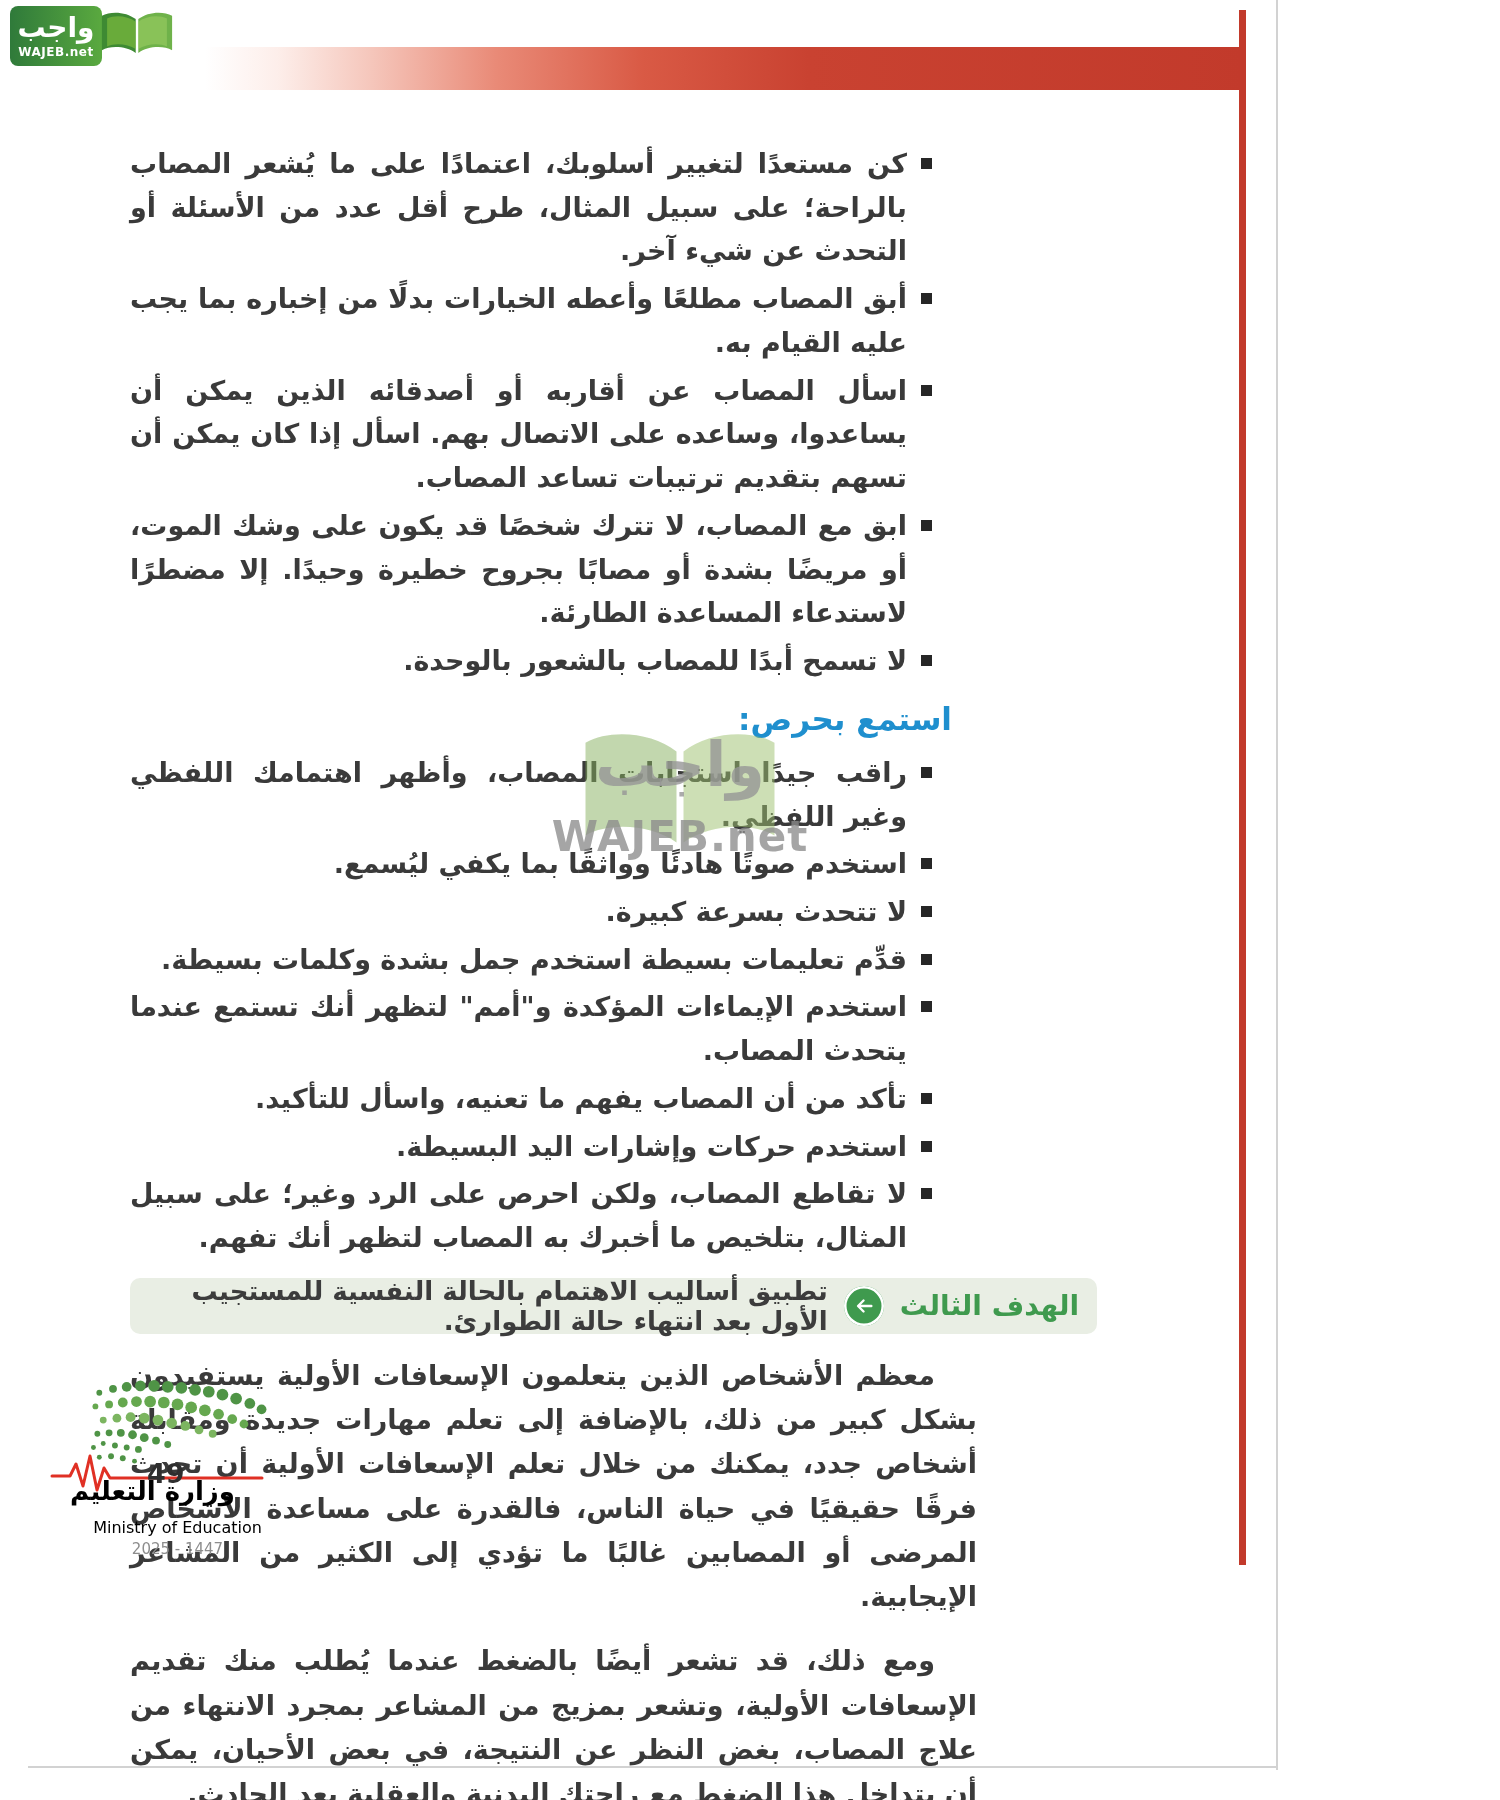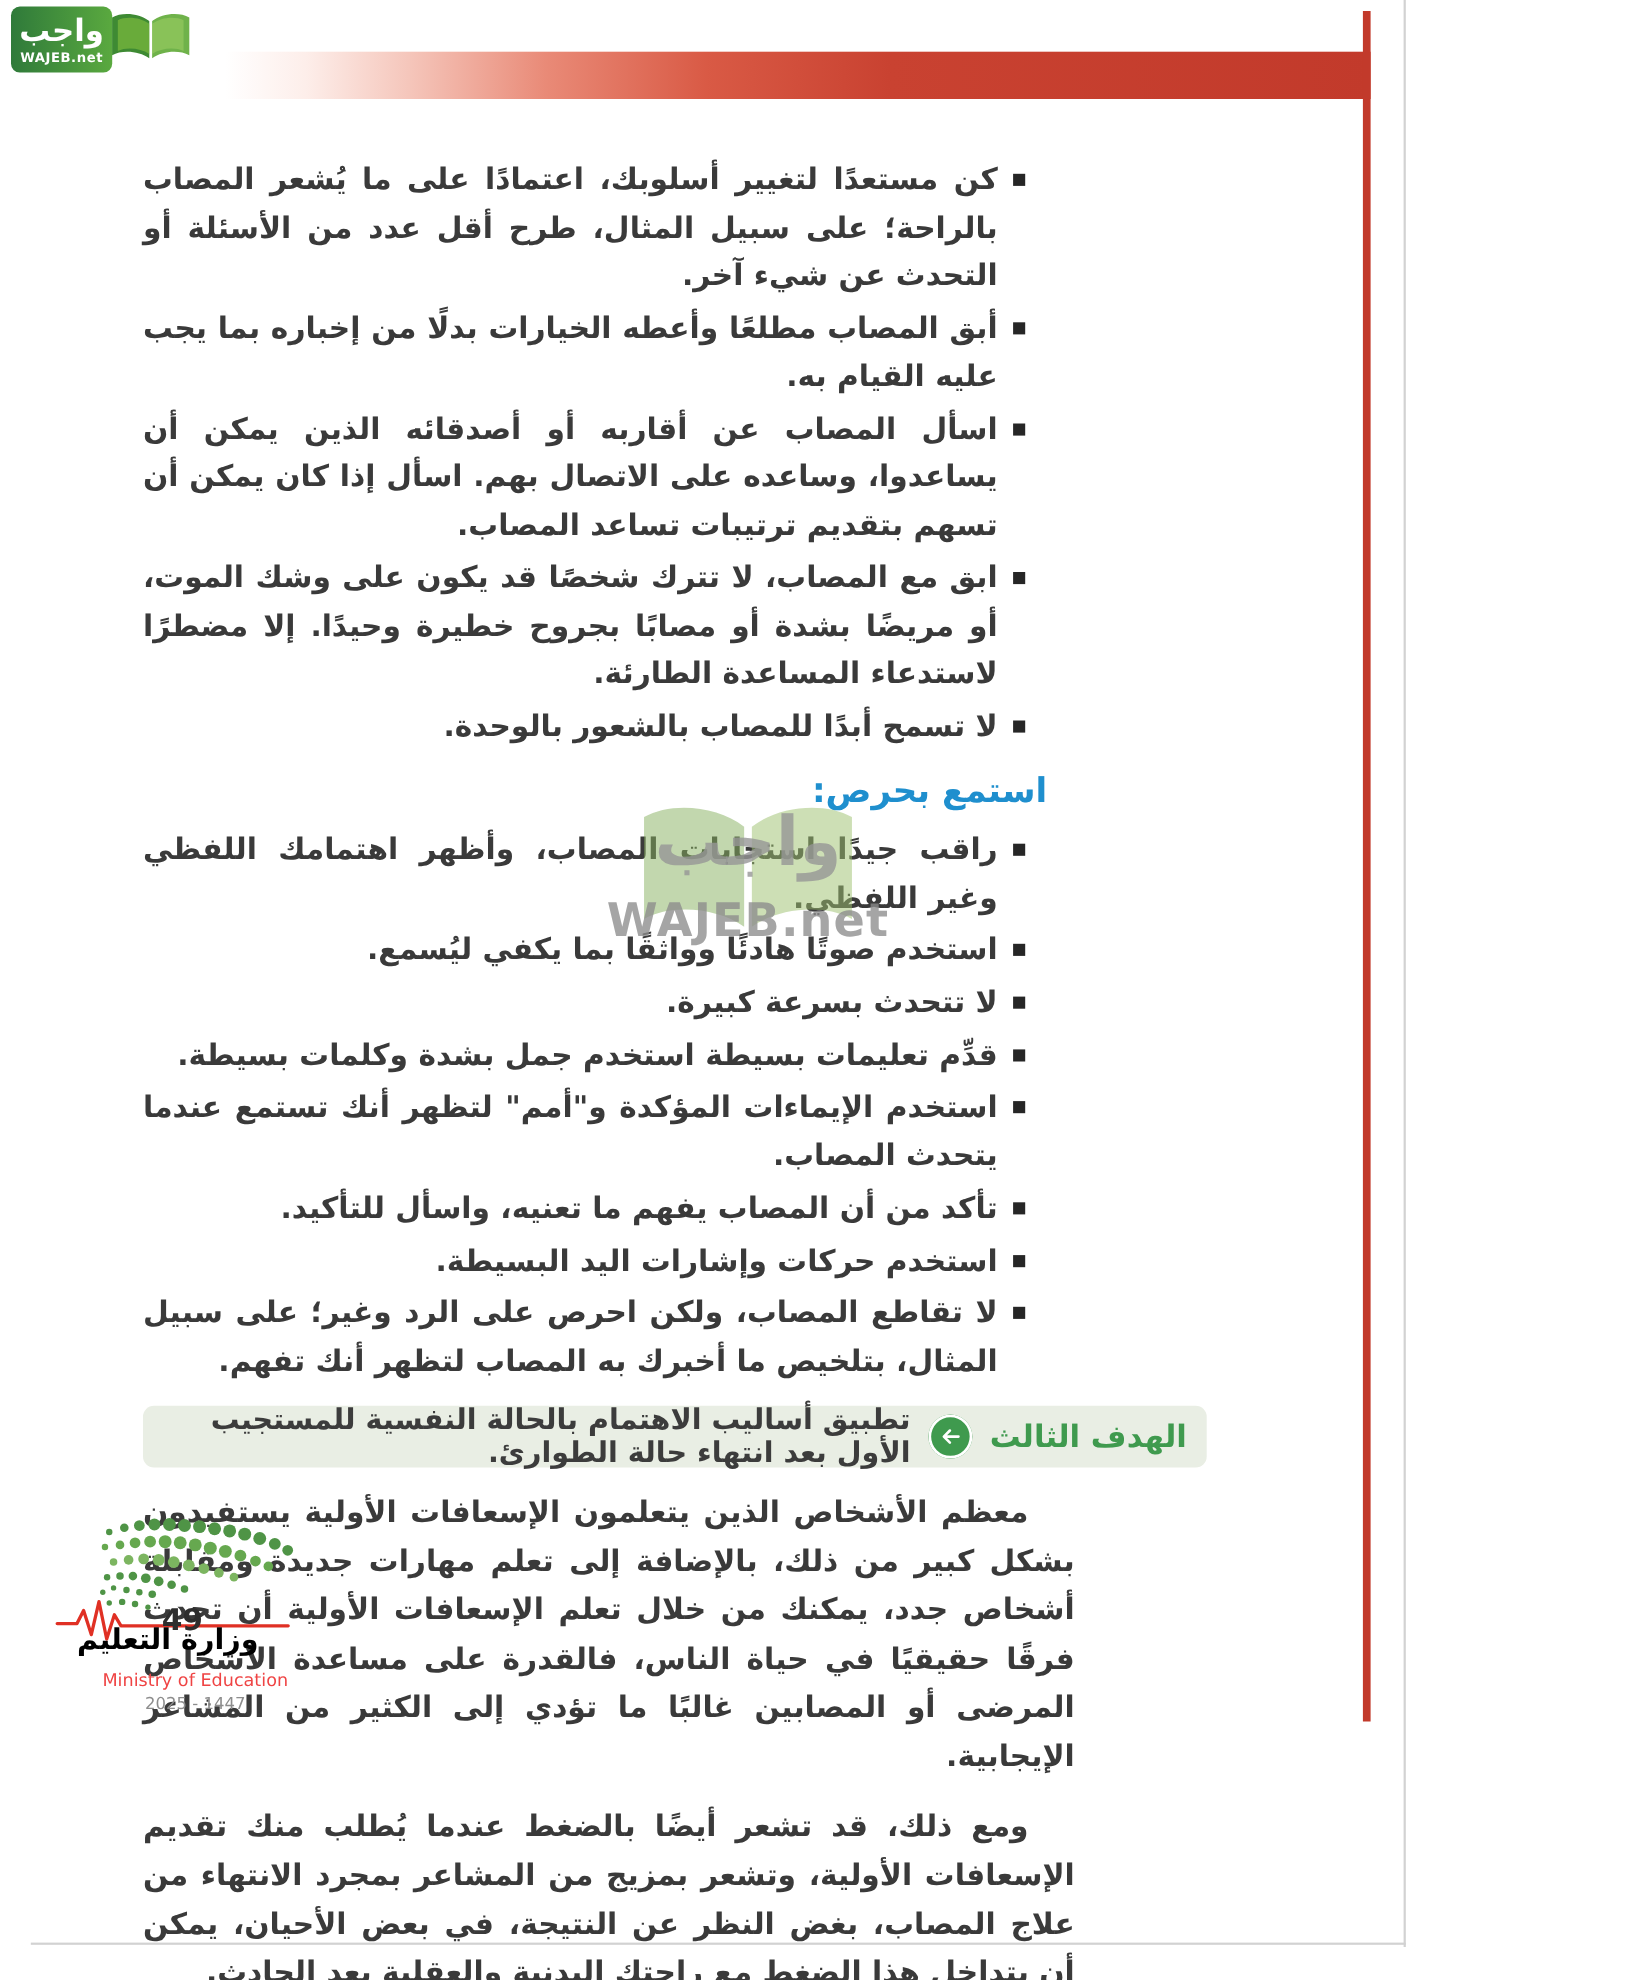--- a/index.html
+++ b/index.html
@@ -46,21 +46,21 @@
   .watermark svg { position:absolute; left:50%; top:-4px; transform:translateX(-50%); width:210px; height:150px; opacity:.5; }
   .wm-ar { position:absolute; top:2px; left:0; width:100%; font-size:62px; font-weight:700; color:rgba(150,150,150,.8); }
   .wm-en { position:absolute; top:86px; left:0; width:100%; font-size:42px; font-weight:700; letter-spacing:1px; color:rgba(140,140,140,.78); }
 
   
   .ministry { position:absolute; left:55px; top:1378px; width:270px; height:176px; direction:ltr; }
   .dots { position:absolute; left:15px; top:0; }
   .ecg { position:absolute; left:-5px; top:76px; }
   .page-num { position:absolute; left:92px; top:80px; font-size:27px; font-weight:700; color:#2e2e2e; }
   .moe-ar { position:absolute; left:15px; top:98px; width:215px; text-align:left; font-size:26px; font-weight:700; color:#000000; }
-  .moe-en { position:absolute; left:15px; top:140px; width:215px; text-align:center; font-size:16px; color:#ef4444; }
+  .moe-en { position:absolute; left:15px; top:140px; width:215px; text-align:center; font-size:16px; color:#000000; }
   .moe-years { position:absolute; left:15px; top:162px; width:215px; text-align:center; font-size:15px; color:#8d8d8d; }
 </style>
 </head>
 <body>
 
 <div class="page">
 
   <div class="top-band"></div>
   <div class="right-red-line"></div>
   <div class="edge-right"></div>

